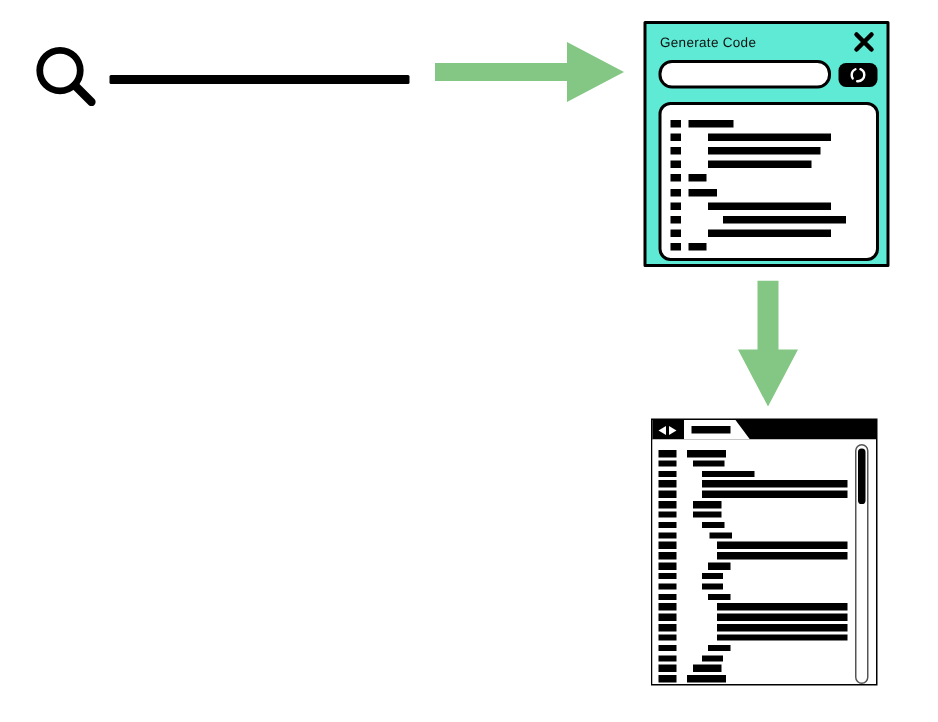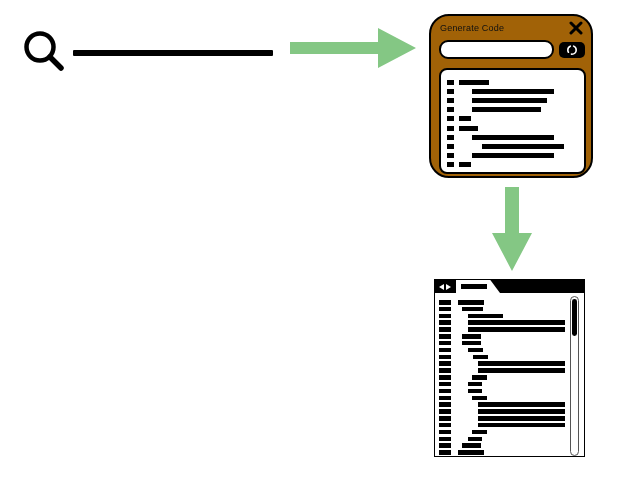--- a/index.html
+++ b/index.html
@@ -8,21 +8,21 @@
   body { font-family:"Liberation Sans", sans-serif; }
   .canvas { position:relative; width:625px; height:481px; background:#fff; overflow:hidden; }
   .abs { position:absolute; }
   .bar { position:absolute; background:var(--ink); }
 
   
   .query-line { position:absolute; left:73px; top:50px; width:200px; height:6px; background:var(--ink); border-radius:1px; }
 
   
   .dialog { position:absolute; left:429px; top:14px; width:164px; height:164px;
-            background:#a16207; border:2.5px solid var(--ink); border-radius:20px; }
+            background:#5eead4; border:2.5px solid var(--ink); border-radius:1px; }
   .dialog-title { position:absolute; left:9px; top:7px; font-size:9px; letter-spacing:.2px; color:#111; }
   .dialog-close { position:absolute; right:8px; top:5px; width:14px; height:14px; cursor:pointer; }
   .dialog-input { position:absolute; left:8px; top:24px; width:115px; height:19px;
                   border:2px solid var(--ink); border-radius:9px; background:#fff;
                   font-size:9px; padding:0 6px; outline:none; }
   .dialog-refresh { position:absolute; left:128px; top:26px; width:26px; height:16px;
                     background:var(--ink); border:none; border-radius:5px;
                     display:flex; align-items:center; justify-content:center; cursor:pointer; }
   .dialog-code { position:absolute; left:8px; top:52px; width:147px; height:106px;
                  border:2px solid var(--ink); border-radius:8px; background:#fff; overflow:hidden; }

